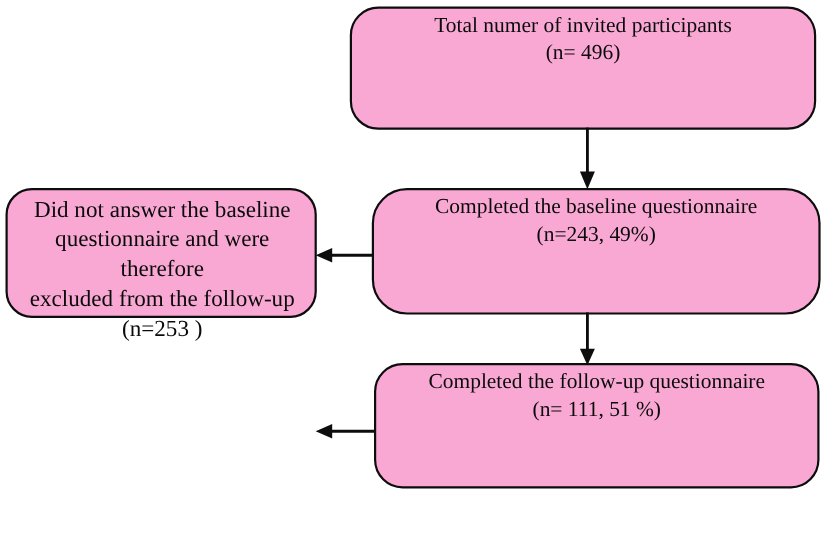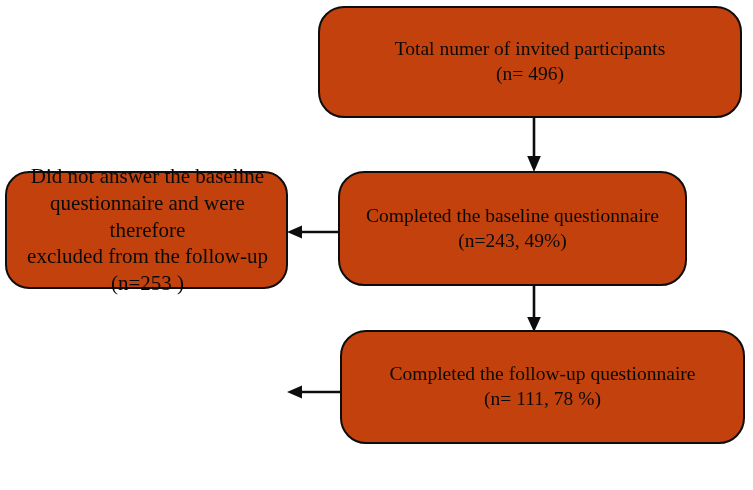--- a/index.html
+++ b/index.html
@@ -15,23 +15,23 @@
     background: #ffffff;
     overflow: hidden;
     font-family: "Liberation Serif", "DejaVu Serif", serif;
     color: #000000;
   }
   .node {
     position: absolute;
     box-sizing: border-box;
     border: 2px solid #0d0d0d;
     border-radius: 26px;
-    background: #c2410c;
+    background: #f9a8d4;
     display: flex;
-    align-items: center;
+    align-items: flex-start;
     justify-content: center;
     text-align: center;
     line-height: 1.28;
     color: #0a0a0a;
     padding: 4px 10px;
   }
   .node .txt {
     display: block;
     white-space: pre-line;
   }
@@ -40,23 +40,24 @@
   #node-total {
     left: 318px;
     top: 6px;
     width: 424px;
     height: 112px;
     font-size: 19.5px;
   }
   #node-baseline {
     left: 338px;
     top: 171px;
-    width: 349px;
+    width: 408px;
     height: 115px;
     font-size: 19.5px;
+    border-radius: 32px;
   }
   #node-followup {
     left: 340px;
     top: 330px;
     width: 405px;
     height: 114px;
     font-size: 19.5px;
   }
 
   
@@ -101,21 +102,21 @@
 (n= 496)</span>
   </div>
 
   <div class="node" id="node-baseline">
     <span class="txt">Completed the baseline questionnaire
 (n=243, 49%)</span>
   </div>
 
   <div class="node" id="node-followup">
     <span class="txt">Completed the follow-up questionnaire
-(n= 111, 78 %)</span>
+(n= 111, 51 %)</span>
   </div>
 
   <div class="node" id="node-excluded">
     <span class="txt">Did not answer the baseline
 questionnaire and were therefore
 excluded from the follow-up
 (n=253 )</span>
   </div>
 
 

